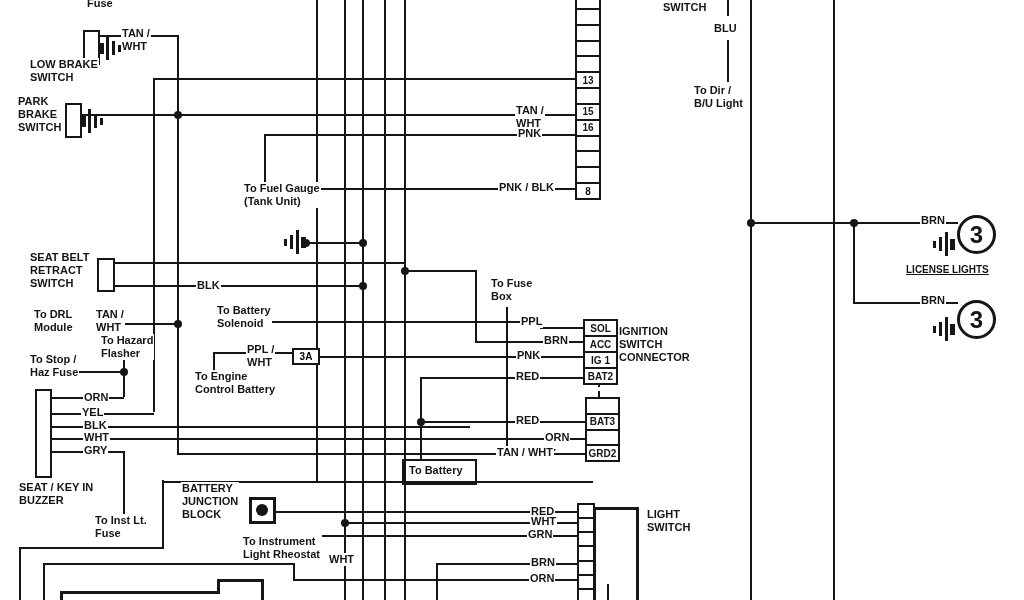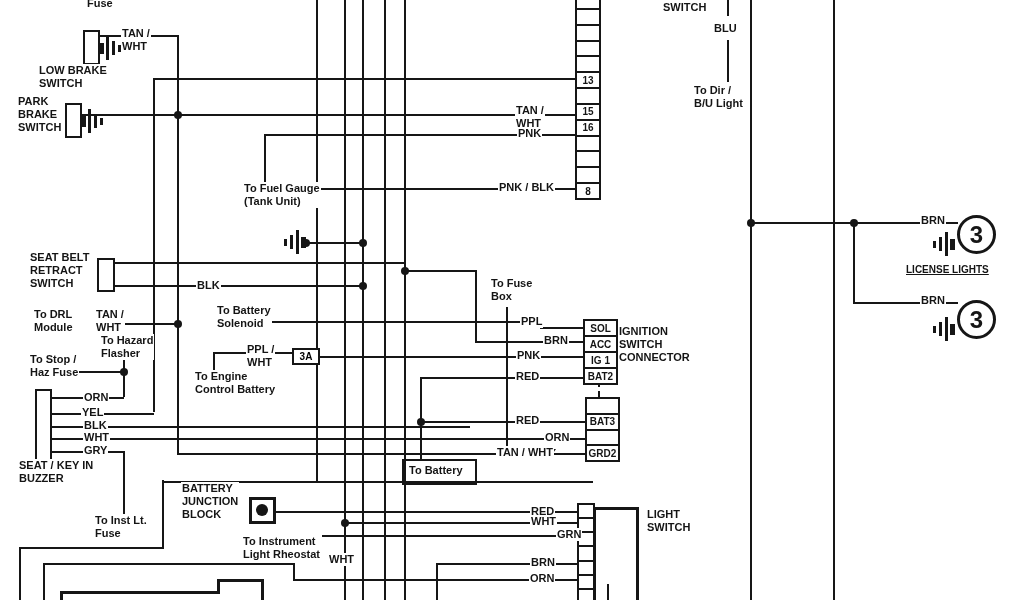--- a/index.html
+++ b/index.html
@@ -212,21 +212,21 @@
 
   <div class="h" style="left:60px;top:591px;width:160px;height:3px;"></div>
   <div class="v" style="left:217px;top:579px;height:15px;width:3px;"></div>
   <div class="h" style="left:217px;top:579px;width:47px;height:3px;"></div>
   <div class="v" style="left:261px;top:579px;height:21px;width:3px;"></div>
   <div class="v" style="left:60px;top:591px;height:9px;width:3px;"></div>
 
   <div class="lbl" style="left:86px;top:-3px;">Fuse</div>
   <div class="lbl" style="left:121px;top:27px;">TAN /
 WHT</div>
-  <div class="lbl" style="left:29px;top:64px;margin-left:9px;">LOW BRAKE
+  <div class="lbl" style="left:29px;top:58px;">LOW BRAKE
 SWITCH</div>
   <div class="lbl" style="left:17px;top:95px;background:transparent;">PARK
 BRAKE
 SWITCH</div>
   <div class="lbl" style="left:243px;top:182px;">To Fuel Gauge
 (Tank Unit)</div>
   <div class="lbl" style="left:29px;top:251px;">SEAT BELT
 RETRACT
 SWITCH</div>
   <div class="lbl" style="left:196px;top:279px;">BLK</div>
@@ -242,21 +242,21 @@
 Solenoid</div>
   <div class="lbl" style="left:246px;top:343px;">PPL /
 WHT</div>
   <div class="lbl" style="left:194px;top:370px;">To Engine
 Control Battery</div>
   <div class="lbl" style="left:83px;top:391px;">ORN</div>
   <div class="lbl" style="left:81px;top:406px;">YEL</div>
   <div class="lbl" style="left:83px;top:419px;">BLK</div>
   <div class="lbl" style="left:83px;top:431px;">WHT</div>
   <div class="lbl" style="left:83px;top:444px;">GRY</div>
-  <div class="lbl" style="left:18px;top:459px;">SEAT / KEY IN
+  <div class="lbl" style="left:18px;top:481px;">SEAT / KEY IN
 BUZZER</div>
   <div class="lbl" style="left:94px;top:514px;">To Inst Lt.
 Fuse</div>
   <div class="lbl" style="left:181px;top:482px;">BATTERY
 JUNCTION
 BLOCK</div>
   <div class="lbl" style="left:242px;top:524px;margin-top:11px;">To Instrument
 Light Rheostat</div>
   <div class="lbl" style="left:328px;top:553px;">WHT</div>
   <div class="lbl" style="left:490px;top:277px;">To Fuse
@@ -280,17 +280,17 @@
   <div class="lbl sm" style="left:905px;top:264px;text-decoration:underline;">LICENSE LIGHTS</div>
   <div class="lbl" style="left:920px;top:294px;">BRN</div>
   <div class="lbl" style="left:515px;top:104px;">TAN /
 WHT</div>
   <div class="lbl" style="left:517px;top:127px;">PNK</div>
   <div class="lbl" style="left:498px;top:181px;">PNK / BLK</div>
   <div class="lbl" style="left:646px;top:508px;">LIGHT
 SWITCH</div>
   <div class="lbl" style="left:530px;top:505px;">RED</div>
   <div class="lbl" style="left:530px;top:515px;">WHT</div>
-  <div class="lbl" style="left:527px;top:528px;margin-left:29px;">GRN</div>
+  <div class="lbl" style="left:527px;top:528px;">GRN</div>
   <div class="lbl" style="left:530px;top:556px;">BRN</div>
   <div class="lbl" style="left:529px;top:572px;">ORN</div>
 
 </div>
 
 </body></html>

